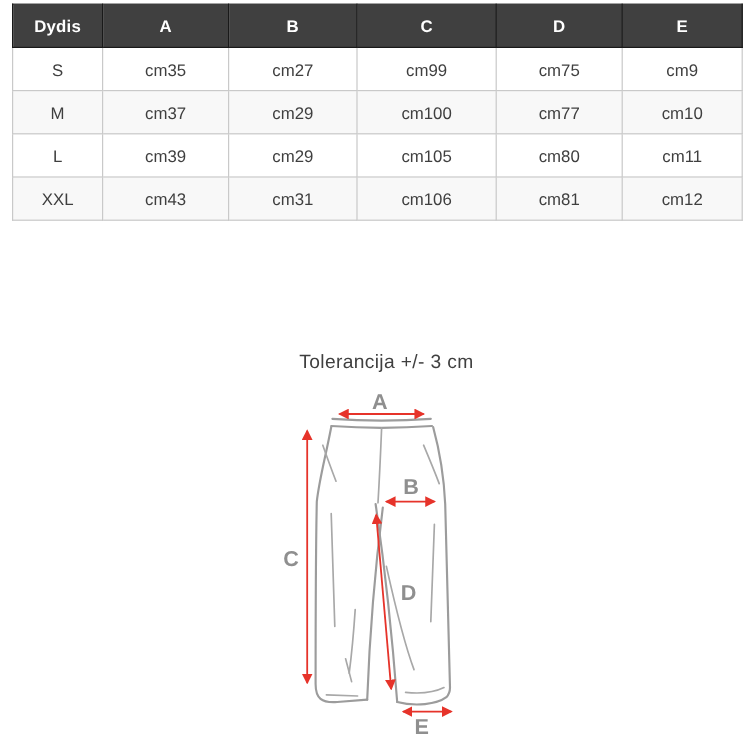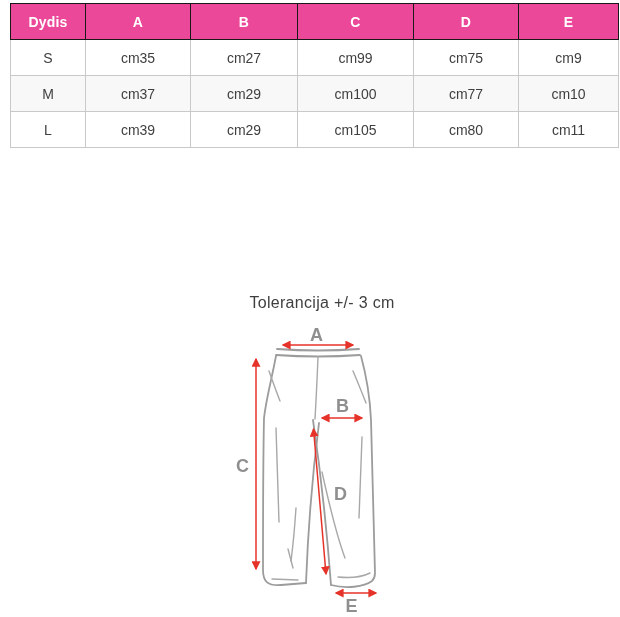--- a/index.html
+++ b/index.html
@@ -7,21 +7,21 @@
     width:620px;height:617px;position:relative;background:#ffffff;
     font-family:"Liberation Sans", sans-serif;overflow:hidden;
   }
   
   .size-table{
     position:absolute;left:10px;top:3px;width:608px;
     border-collapse:collapse;table-layout:fixed;
     font-size:14px;color:#3f3f3f;
   }
   .size-table thead th{
-    background:#ec4899;color:#ffffff;font-weight:600;font-size:14px;
+    background:#404040;color:#ffffff;font-weight:600;font-size:14px;
     height:33px;text-align:center;border:1px solid #191919;
     letter-spacing:.2px;
   }
   .size-table tbody td{
     border:1px solid #c9c9c9;height:33px;text-align:center;
     background:#ffffff;font-weight:400;
   }
   .size-table tbody tr:nth-child(even) td{background:#f8f8f8;}
   .size-table col.c-size{width:75px;}
   .size-table col.c-a{width:105px;}
@@ -84,20 +84,28 @@
       <td>cm10</td>
     </tr>
     <tr>
       <td>L</td>
       <td>cm39</td>
       <td>cm29</td>
       <td>cm105</td>
       <td>cm80</td>
       <td>cm11</td>
     </tr>
+    <tr>
+      <td>XXL</td>
+      <td>cm43</td>
+      <td>cm31</td>
+      <td>cm106</td>
+      <td>cm81</td>
+      <td>cm12</td>
+    </tr>
   </tbody>
 </table>
 
 <div class="tolerance">Tolerancija +/- 3 cm</div>
 
 <svg class="diagram-svg" viewBox="0 0 620 617" xmlns="http://www.w3.org/2000/svg">
   <defs>
     <marker id="arw" viewBox="0 0 10 10" refX="8.5" refY="5" markerWidth="6" markerHeight="6" orient="auto-start-reverse">
       <path d="M0,0 L10,5 L0,10 Z" fill="#e6332a"></path>
     </marker>

